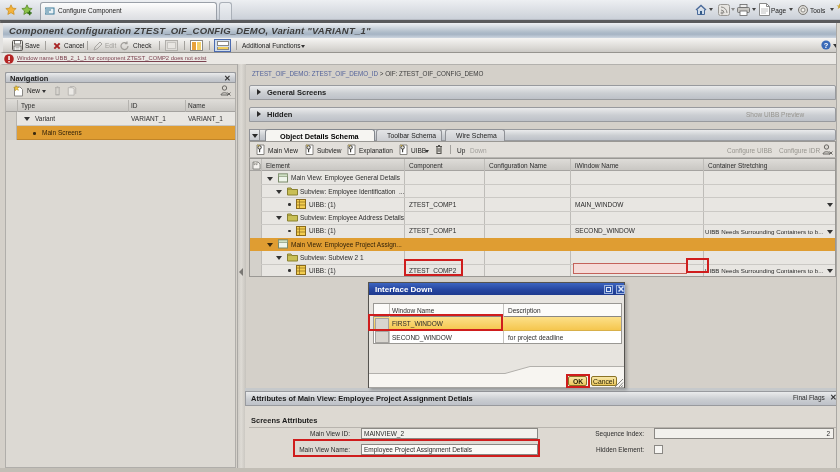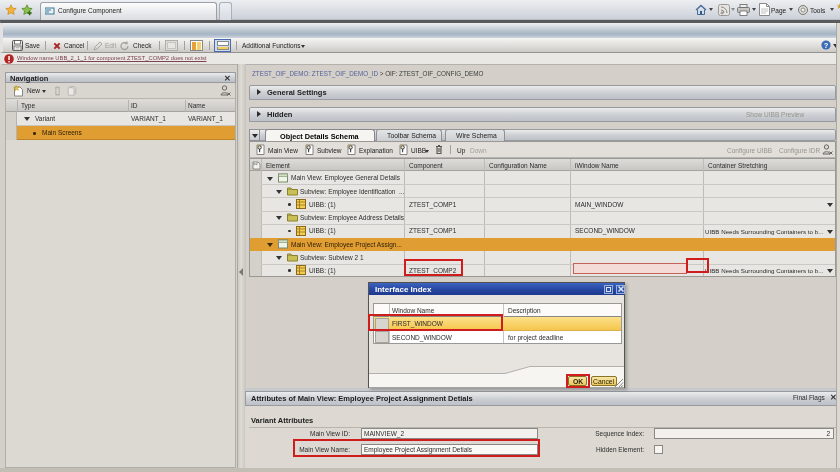--- a/index.html
+++ b/index.html
@@ -65,20 +65,21 @@
 <svg class="abs" style="left:797px;top:4px;" width="12" height="12" viewBox="0 0 12 12">
       <circle cx="6" cy="6" r="4.5" fill="#dcdad6" stroke="#7a7874" stroke-width="1"></circle>
       <circle cx="6" cy="6" r="2" fill="#f4f2ee" stroke="#7a7874" stroke-width="0.8"></circle>
     </svg>
 <div class="abs t7" style="left:810px;top:7px;color:#1a1a1a;">Tools</div>
 <div class="abs" style="left:830px;top:8px;width:0;height:0;border-left:2.5px solid transparent;border-right:2.5px solid transparent;border-top:3px solid #444;"></div>
 <div class="abs" style="left:836px;top:2px;font-size:8px;color:#caa53a;">★</div>
 
 <div class="abs" style="left:0;top:21px;width:1px;height:44px;background:#6a6a6a;"></div>
 <div class="abs" style="left:0;top:23px;width:840px;height:15px;background:linear-gradient(#eef0f3,#b0bdca 60%,#a6b4c4 75%,#cdd6e0);border-left:3px solid #e3e2e0;"></div>
+<div class="abs" style="left:9px;top:25px;font-size:9.5px;font-weight:bold;font-style:italic;color:#3d3d3d;white-space:nowrap;letter-spacing:0.2px;">Component Configuration ZTEST_OIF_CONFIG_DEMO, Variant "VARIANT_1"</div>
 
 <div class="abs" style="left:0;top:38px;width:840px;height:15px;background:linear-gradient(#f6f5f3,#dad8d4 70%,#cbc9c5);border-bottom:1px solid #96948f;border-left:3px solid #e3e2e0;"></div>
 <svg class="abs" style="left:12px;top:40px;" width="11" height="11" viewBox="0 0 11 11">
       <rect x="0.5" y="0.5" width="10" height="10" rx="1" fill="#e8e6e2" stroke="#55534f"></rect>
       <rect x="2.5" y="0.5" width="6" height="3.5" fill="#fff" stroke="#55534f" stroke-width="0.8"></rect>
       <rect x="2" y="6" width="7" height="4.5" fill="#fff" stroke="#55534f" stroke-width="0.8"></rect>
       <path d="M3.5 7.5h4M3.5 9h4" stroke="#9a9894" stroke-width="0.7"></path>
     </svg>
 <div class="abs t8" style="left:25px;top:42px;">Save</div>
 <div class="abs" style="left:45px;top:41px;width:1px;height:9px;background:#a3a19d;"></div>
@@ -169,21 +170,21 @@
 <div class="abs" style="left:33px;top:132px;width:2.5px;height:2.5px;background:#3a2a10;border-radius:50%;"></div>
 <div class="abs t7" style="left:42px;top:128.5px;color:#2b1d08;">Main Screens</div>
 
 <div class="abs" style="left:237px;top:64px;width:9px;height:408px;background:linear-gradient(90deg,#cfccc6,#dedbd5 40%,#c6c3bd);border-left:1px solid #aaa8a4;"></div>
 <div class="abs" style="left:239px;top:268px;width:0;height:0;border-top:4px solid transparent;border-bottom:4px solid transparent;border-right:4px solid #7a7874;"></div>
 
 <div class="abs" style="left:252px;top:70px;font-size:6.3px;white-space:nowrap;"><span style="color:#54639a;">ZTEST_OIF_DEMO: ZTEST_OIF_DEMO_ID</span> <span style="color:#3c3c3c;">&gt; OIF: ZTEST_OIF_CONFIG_DEMO</span></div>
 
 <div class="abs secbar" style="left:249px;top:85px;width:587px;height:15px;"></div>
 <div class="abs" style="left:257px;top:89px;width:0;height:0;border-top:3.5px solid transparent;border-bottom:3.5px solid transparent;border-left:4.5px solid #2a2a2a;"></div>
-<div class="abs b8" style="left:267px;top:88px;">General Settings</div>
+<div class="abs b8" style="left:267px;top:88px;">General Screens</div>
 
 <div class="abs secbar" style="left:249px;top:107px;width:587px;height:15px;"></div>
 <div class="abs" style="left:257px;top:111px;width:0;height:0;border-top:3.5px solid transparent;border-bottom:3.5px solid transparent;border-left:4.5px solid #2a2a2a;"></div>
 <div class="abs b8" style="left:267px;top:110px;">Hidden</div>
 <div class="abs t7 gray" style="left:746px;top:111px;">Show UIBB Preview</div>
 
 <div class="abs secbar" style="left:249px;top:129px;width:587px;height:12px;border-radius:2px;"></div>
 <div class="abs" style="left:249px;top:129px;width:11px;height:12px;background:linear-gradient(#ecedee,#c8cbd0);border:1px solid #8f9196;"></div>
 <div class="abs" style="left:251.5px;top:133.5px;width:0;height:0;border-left:3px solid transparent;border-right:3px solid transparent;border-top:4px solid #2a2a2a;"></div>
 <div class="abs" style="left:265px;top:129px;width:110px;height:12px;background:#f6f5f2;border:1px solid #83878d;border-bottom:none;border-radius:3px 3px 0 0;"></div>
@@ -337,21 +338,21 @@
 
 <div class="abs redbox" style="left:404px;top:259px;width:59px;height:16.5px;"></div>
 <div class="abs redbox" style="left:686px;top:258px;width:23px;height:15px;"></div>
 
 <div class="abs" style="left:245px;top:388px;width:593px;height:3px;background:#c6c9cb;"></div>
 <div class="abs secbar" style="left:245px;top:391px;width:593px;height:15px;border-radius:0;"></div>
 <div class="abs b8" style="left:251px;top:394px;">Attributes of Main View: Employee Project Assignment Detials</div>
 <div class="abs t7" style="left:793px;top:394px;">Final Flags</div>
 <div class="abs" style="left:830px;top:393px;font-size:8px;color:#333;font-weight:bold;">✕</div>
 <div class="abs" style="left:245px;top:406px;width:593px;height:66px;background:#ddd9d2;"></div>
-<div class="abs b8" style="left:251px;top:416px;">Variant Attributes</div>
+<div class="abs b8" style="left:251px;top:416px;">Screens Attributes</div>
 <div class="abs" style="left:249px;top:427px;width:587px;height:1px;background:#b8b4ae;"></div>
 <div class="abs t7" style="left:280px;top:429.5px;width:70px;text-align:right;">Main View ID:</div>
 <div class="abs fld" style="left:361px;top:427.5px;width:177px;height:11px;"></div>
 <div class="abs t7" style="left:364px;top:429.5px;">MAINVIEW_2</div>
 <div class="abs t7" style="left:280px;top:445.5px;width:70px;text-align:right;">Main View Name:</div>
 <div class="abs fld" style="left:361px;top:443.5px;width:177px;height:11px;background:#fbfaf7;"></div>
 <div class="abs t7" style="left:364px;top:445.5px;">Employee Project Assignment Detials</div>
 <div class="abs redbox" style="left:293px;top:439px;width:247px;height:17.5px;"></div>
 <div class="abs t7" style="left:574px;top:429.5px;width:70px;text-align:right;">Sequence Index:</div>
 <div class="abs fld" style="left:654px;top:427.5px;width:180px;height:11px;"></div>
@@ -359,21 +360,21 @@
 <div class="abs t7" style="left:574px;top:445.5px;width:70px;text-align:right;">Hidden Element:</div>
 <div class="abs" style="left:654px;top:444.5px;width:9px;height:9px;background:#f6f5f2;border:1px solid #8a8884;"></div>
 
 <div class="abs" style="left:0;top:468px;width:840px;height:4px;background:#c2beb6;"></div>
 
 <div class="abs" style="left:836px;top:23px;width:1px;height:445px;background:#aaa8a4;"></div>
 <div class="abs" style="left:837px;top:23px;width:3px;height:445px;background:#dcd8d0;"></div>
 
 <div class="abs" style="left:368px;top:282px;width:257px;height:106px;background:#e7e4df;border:1px solid #55534f;box-shadow:2px 2px 3px rgba(0,0,0,0.25);"></div>
 <div class="abs" style="left:369px;top:283px;width:255px;height:12px;background:linear-gradient(#3c64c0,#2646a0 55%,#1e3a8e);"></div>
-<div class="abs" style="left:375px;top:285px;font-size:8px;font-weight:bold;color:#fff;white-space:nowrap;">Interface Index</div>
+<div class="abs" style="left:375px;top:285px;font-size:8px;font-weight:bold;color:#fff;white-space:nowrap;">Interface Down</div>
 <div class="abs" style="left:604px;top:284.5px;width:9px;height:9px;background:#2b51a8;border:1px solid #9ab0dc;"></div>
 <div class="abs" style="left:606px;top:286.5px;width:5px;height:5px;border:1.2px solid #dce6f8;"></div>
 <div class="abs" style="left:616px;top:284.5px;width:9px;height:9px;background:#2b51a8;border:1px solid #9ab0dc;"></div>
 <svg class="abs" style="left:617.5px;top:286px;" width="6" height="6" viewBox="0 0 6 6">
       <path d="M0.5 0.5l5 5M5.5 0.5l-5 5" stroke="#dce6f8" stroke-width="1.5"></path>
     </svg>
 
 <div class="abs" style="left:373px;top:303px;width:249px;height:41px;background:#fff;border:1px solid #9a9894;"></div>
 <div class="abs" style="left:374px;top:304px;width:247px;height:13px;background:#fcfbf9;border-bottom:1px solid #8a8884;"></div>
 <div class="abs t7" style="left:392px;top:307px;">Window Name</div>

